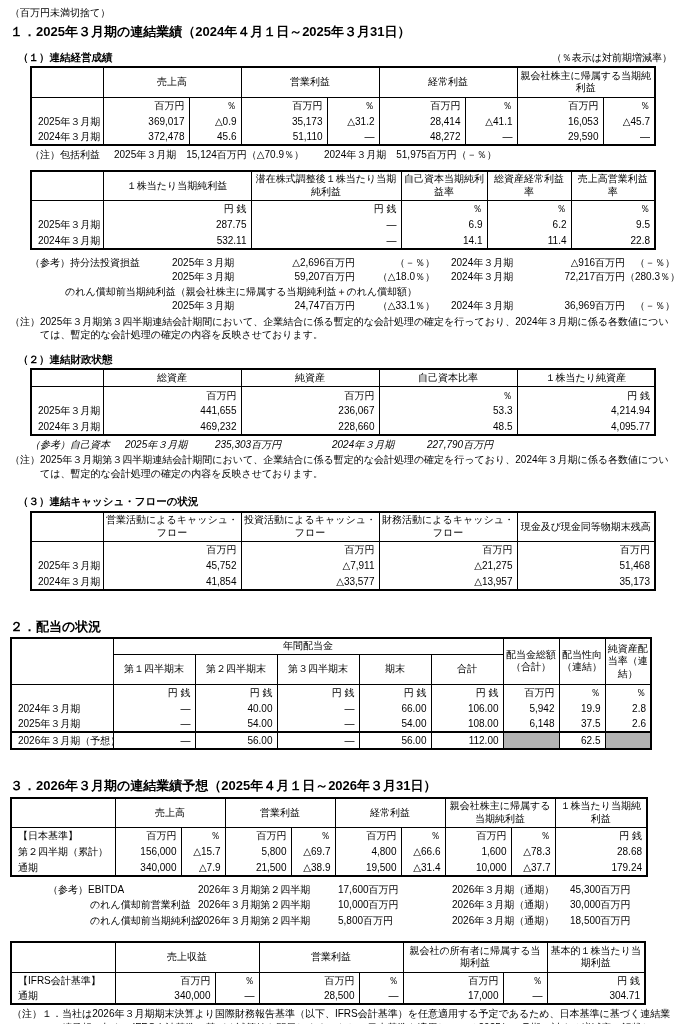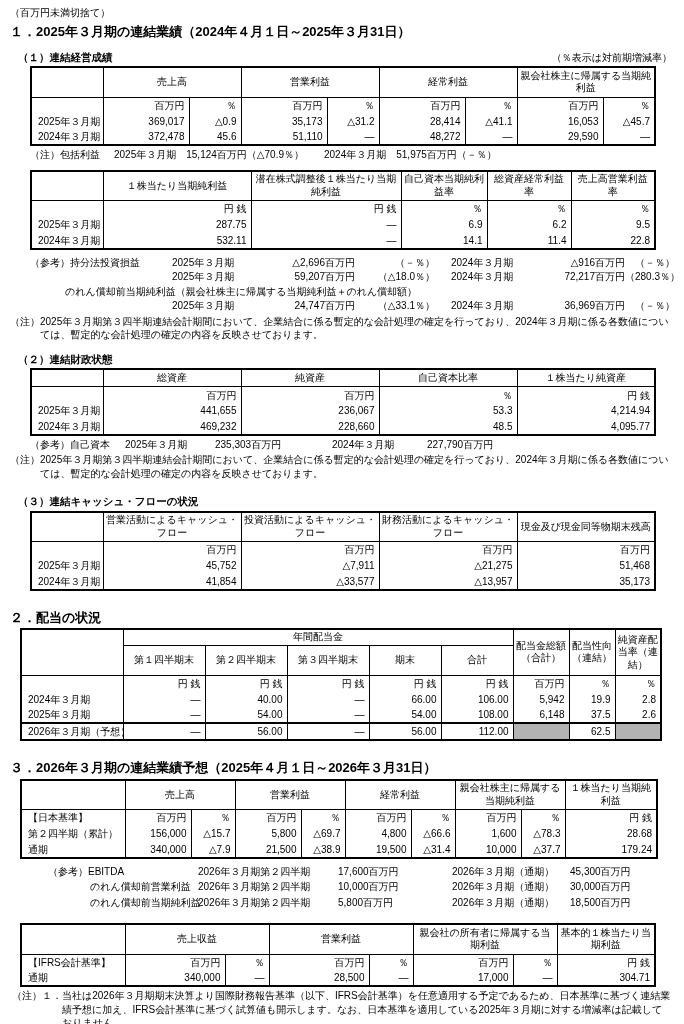--- a/index.html
+++ b/index.html
@@ -9,21 +9,21 @@
 
   .right-note { text-align: left; font-size: 10px; }
   .h1 { font-weight: bold; font-size: 13px; margin-top: 3px; }
   .subhead-row { display: flex; justify-content: space-between; align-items: flex-end; padding-left: 8px; margin-top: 10px; }
   .subhead { font-weight: bold; font-size: 10.5px; }
   .pct-note { font-size: 10px; }
 
   table { border-collapse: collapse; table-layout: fixed; }
   .tbl { border: 2px solid #000; margin-top: 2px; }
   .indent1 { margin-left: 20px; width: 626px; }
-  .indent0 { margin-left: 10px; width: 549px; }
+  .indent0 { margin-left: 0; width: 549px; }
   .tbl th { border: 1px solid #000; border-top: none; font-weight: normal; text-align: center;
     vertical-align: middle; word-break: break-all; line-height: 1.25; padding: 1px 2px; height: 30px; }
   .tbl th:first-child { border-left: none; }
   .tbl th:last-child { border-right: none; }
   .tbl.hdr1 th { height: 18px; }
   .tbl td { border-left: 1px solid #000; padding: 0 4px; height: 16px; line-height: 15px;
     white-space: nowrap; overflow: hidden; }
   .tbl td:first-child { border-left: none; }
   .tbl td.num { text-align: right; }
   .tbl td.lbl { text-align: left; padding-left: 6px; }
@@ -38,31 +38,31 @@
   .ml20 { margin-left: 20px; }
   .ml2  { margin-left: 2px; }
 
   .refgrid1 { display: grid; grid-template-columns: 140px 85px 100px 80px 90px 100px 50px; margin-left: 20px; }
   .refgrid1 > span { white-space: nowrap; }
   .refgrid1 .v { text-align: right; }
   .refgrid1 .p { padding-left: 2px; }
   .ref-sub { margin-left: 55px; margin-top: 1px; }
   .refline { margin-top: 1px; }
 
-  .refgrid2 { display: grid; grid-template-columns: 95px 90px 105px 12px 95px 110px; margin-left: 20px; margin-top: 2px; }
+  .refgrid2 { display: grid; grid-template-columns: 95px 90px 105px 12px 95px 110px; margin-left: 20px; margin-top: 2px; font-style: italic; }
   .refgrid2 > span { white-space: nowrap; }
   .refgrid2 .v { text-align: left; }
 
   .refgrid3 { display: grid; grid-template-columns: 150px 140px 92px 140px 92px; margin-left: 38px; margin-top: 2px; }
   .refgrid3 > span { white-space: nowrap; }
   .refgrid3 .v { text-align: left; }
   .refgrid3 .pad { padding-left: 42px; }
 
   .mt6 { margin-top: 6px; } .mt8 { margin-top: 8px; } .mt10 { margin-top: 10px; }
-  .mt14 { margin-top: 14px; } .mt18 { margin-top: 18px; }
+  .mt14 { margin-top: 14px; } .mt18 { margin-top: 27px; }
 </style>
 </head>
 <body>
 
 <div class="page">
 
   <div class="right-note">（百万円未満切捨て）</div>
 
   <div class="h1">１．2025年３月期の連結業績（2024年４月１日～2025年３月31日）</div>
 

